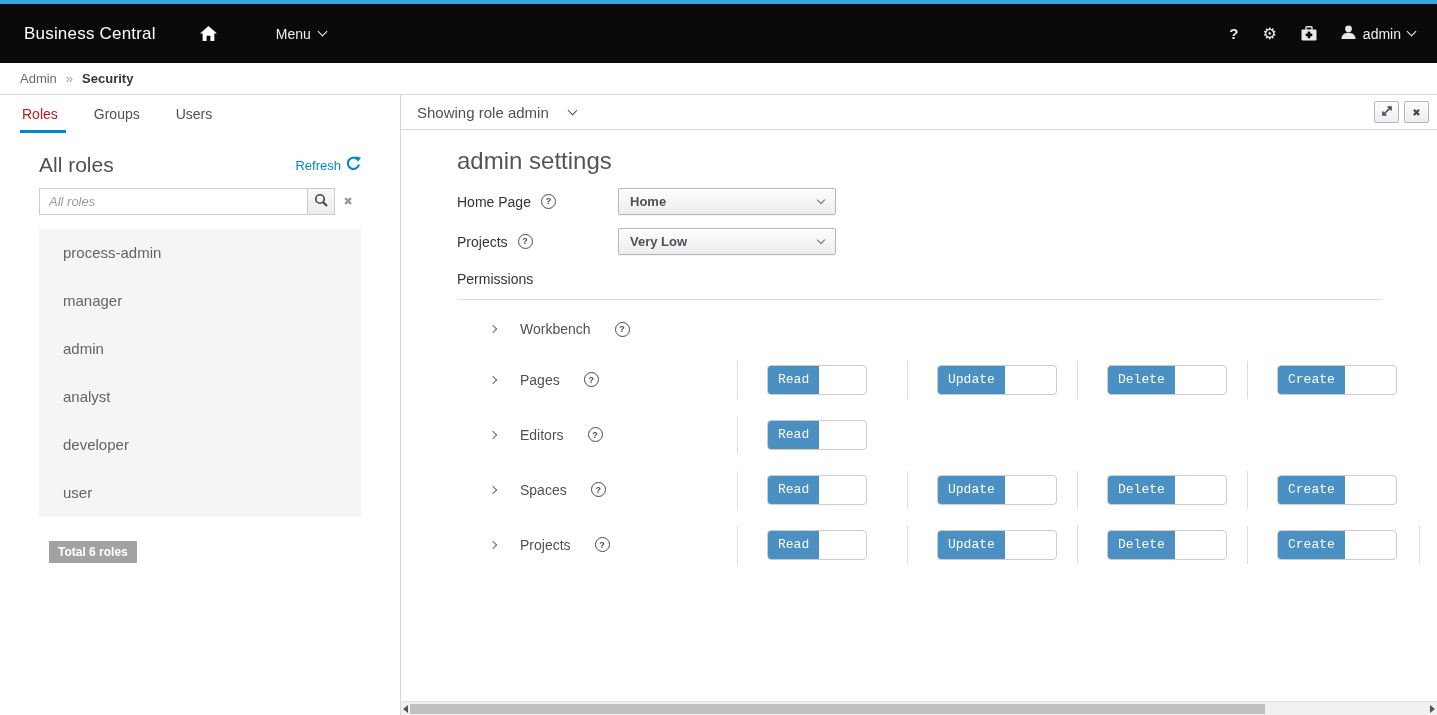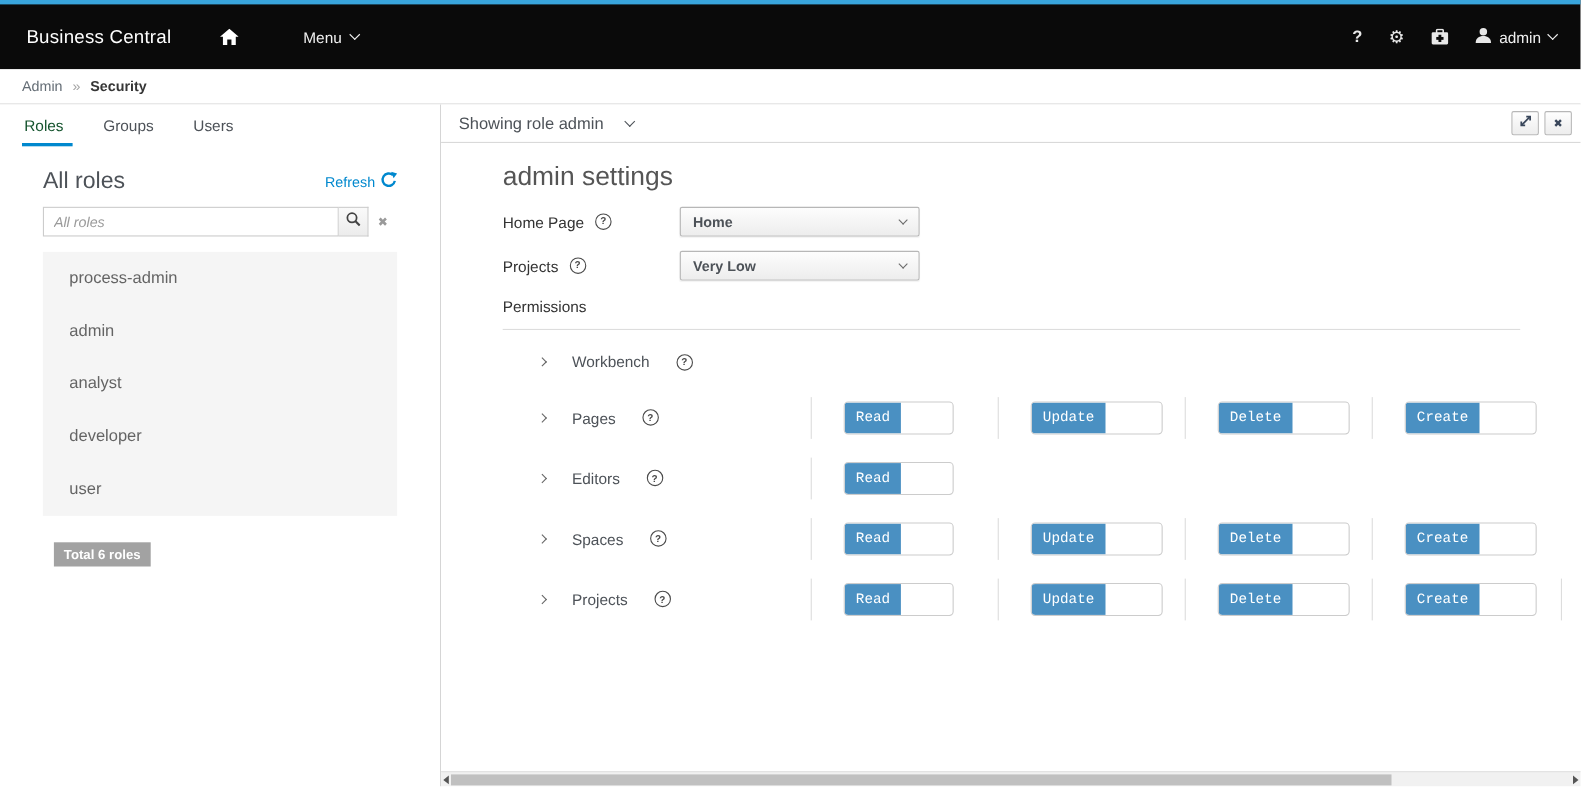--- a/index.html
+++ b/index.html
@@ -34,21 +34,21 @@
   }
   .breadcrumb .crumb-link { cursor:pointer; }
   .breadcrumb .sep { color:#a5a5a5; }
   .breadcrumb .current { font-weight:700; color:#363636; }
   
   .content { display:flex; height:620px; }
   .left-panel { width:401px; border-right:1px solid #d5d5d5; background:#fff; }
   
   .tabs { display:flex; padding-left:20px; margin-top:9px; }
   .tab { font-size:14px; color:#4d5258; padding:2px 8px 8px 2px; margin-right:26px; cursor:pointer; border-bottom:3px solid transparent; }
-  .tab.active { color:#14532d; border-bottom-color:#0088ce; }
+  .tab.active { color:#b91c1c; border-bottom-color:#0088ce; }
   .panel-body { padding:0 39px; }
   .list-header { margin-top:20px; display:flex; justify-content:space-between; align-items:center; }
   .all-roles-title { font-size:21px; color:#4d5258; font-weight:400; }
   .refresh { color:#0088ce; font-size:13px; display:flex; align-items:center; gap:5px; cursor:pointer;justify-content:flex-end; }
   
   .search-row { display:flex; margin-top:11px; }
   .search-input { flex:1; height:27px; border:1px solid #ccc; padding:0 9px; font-size:13px; color:#333; outline:none; min-width:0; }
   .search-input::placeholder { font-style:italic; color:#9a9a9a; }
   .search-btn { width:27px; height:27px; border:1px solid #ccc; border-left:none;
     background:linear-gradient(#fafafa,#ececec); display:flex; align-items:center; justify-content:center; cursor:pointer; }
@@ -175,20 +175,21 @@
                 <line x1="9.2" y1="9.2" x2="13" y2="13" stroke="#444" stroke-width="2"></line>
               </svg>
           </span>
         </span>
         <span class="clear-btn">
           <span>✖</span>
         </span>
       </div>
       <div class="role-list">
         <div class="role-item">process-admin</div>
+        <div class="role-item">manager</div>
         <div class="role-item">admin</div>
         <div class="role-item">analyst</div>
         <div class="role-item">developer</div>
         <div class="role-item">user</div>
       </div>
       <span class="total-badge">Total 6 roles</span>
     </div>
   </div>
 
   <div class="main-panel">

